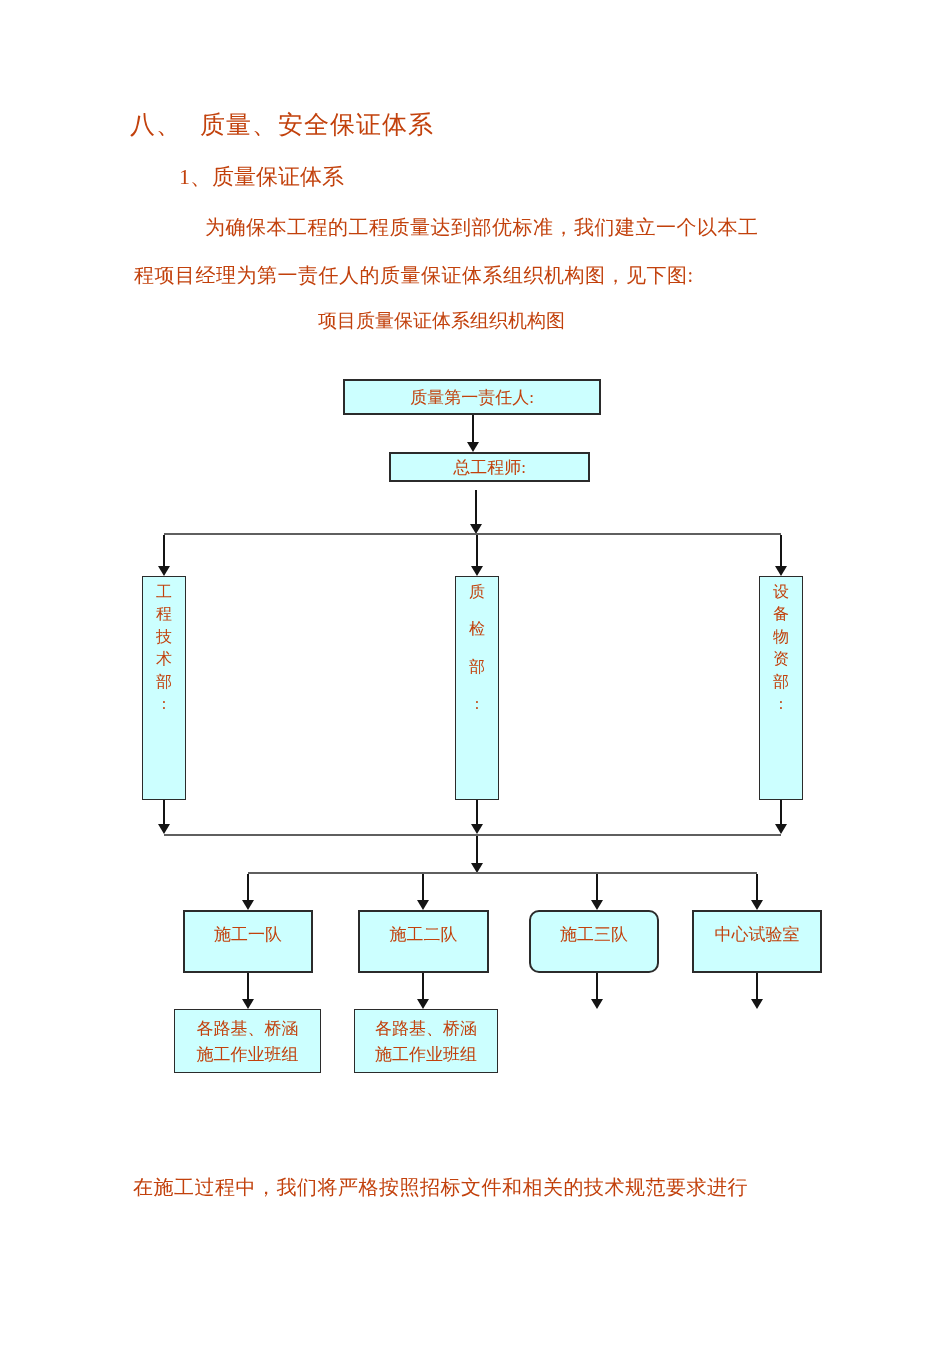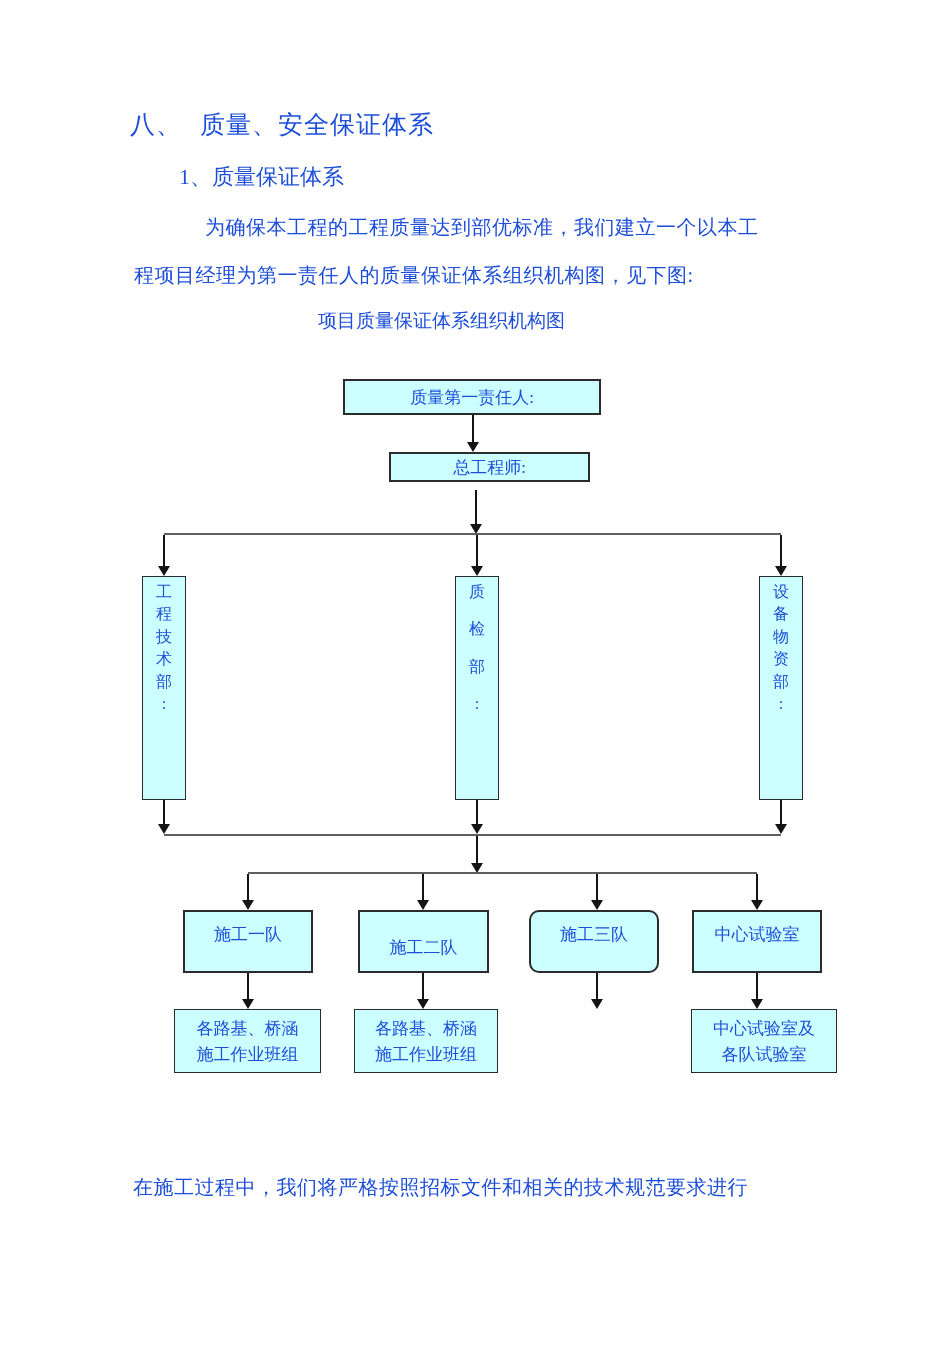--- a/index.html
+++ b/index.html
@@ -1,18 +1,18 @@
 <!DOCTYPE html>
 <html style="--box-fill: #CCFFFF; --box-border: #2B2B2B; --connector: #141414; --rail: #5F5F5F;"><head>
 <meta charset="utf-8">
 <style>
   html,body{margin:0;padding:0;background:#ffffff;}
   .page{
     position:relative;width:950px;height:1345px;background:#ffffff;
-    font-family:"Liberation Serif","DejaVu Serif",serif;color:#1d4ed8;
+    font-family:"Liberation Serif","DejaVu Serif",serif;color:#c2410c;
     overflow:hidden;
   }
   .abs{position:absolute;}
   
   .h1{font-size:25px;letter-spacing:1px;white-space:nowrap;}
   .h1 .tabgap{display:inline-block;width:18px;}
   .h2{font-size:22px;white-space:nowrap;text-align:right;}
   .body-line{font-size:20px;letter-spacing:0.5px;white-space:nowrap;}
   .dgm-title{font-size:19px;white-space:nowrap;}
   
@@ -127,21 +127,21 @@
   <div class="vstem" style="left:422px;top:874px;height:26px;"></div>
   <div class="ahead" style="left:417px;top:900px;"></div>
   <div class="vstem" style="left:596px;top:874px;height:26px;"></div>
   <div class="ahead" style="left:591px;top:900px;"></div>
   <div class="vstem" style="left:756px;top:874px;height:26px;"></div>
   <div class="ahead" style="left:751px;top:900px;"></div>
 
   <div class="cbox rowbox" style="left:183px;top:910px;width:130px;height:63px;">
     <span>施工一队</span>
   </div>
-  <div class="cbox rowbox" style="left:358px;top:910px;width:131px;height:63px;align-items:center;">
+  <div class="cbox rowbox" style="left:358px;top:910px;width:131px;height:63px;">
     <span>施工二队</span>
   </div>
   <div class="cbox rowbox" style="left:529px;top:910px;width:130px;height:63px;border-radius:10px;">
     <span>施工三队</span>
   </div>
   <div class="cbox rowbox" style="left:692px;top:910px;width:130px;height:63px;">
     <span>中心试验室</span>
   </div>
 
   <div class="vstem" style="left:247px;top:973px;height:26px;"></div>
@@ -154,20 +154,16 @@
   <div class="ahead" style="left:751px;top:999px;"></div>
 
   <div class="cbox row2box" style="left:174px;top:1009px;width:147px;height:64px;">
     <span>各路基、桥涵</span>
     <span>施工作业班组</span>
   </div>
   <div class="cbox row2box" style="left:354px;top:1009px;width:144px;height:64px;">
     <span>各路基、桥涵</span>
     <span>施工作业班组</span>
   </div>
-  <div class="cbox row2box" style="left:691px;top:1009px;width:146px;height:64px;">
-    <span>中心试验室及</span>
-    <span>各队试验室</span>
-  </div>
 
   <div class="abs body-line" style="left:133px;top:1174px;">在施工过程中，我们将严格按照招标文件和相关的技术规范要求进行</div>
 
 </div>
 
 </body></html>

